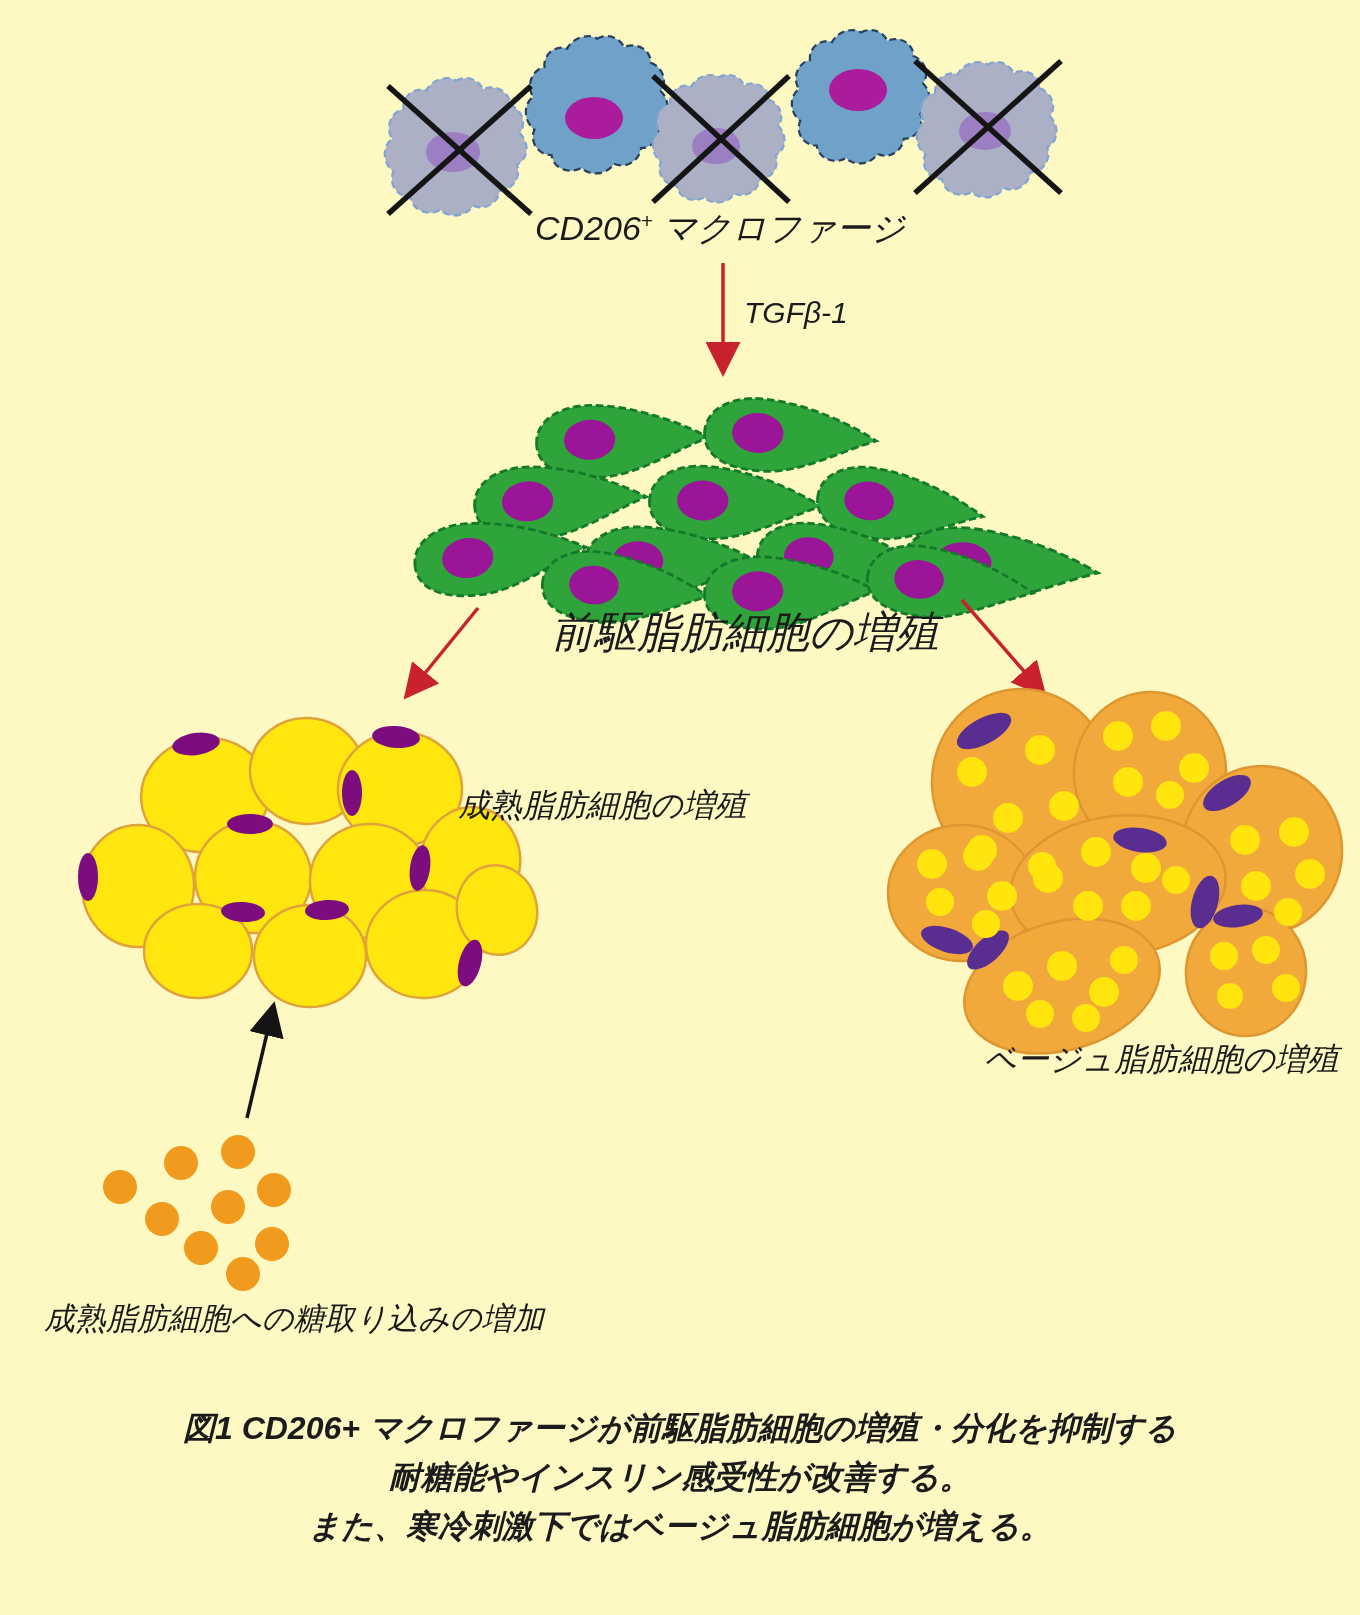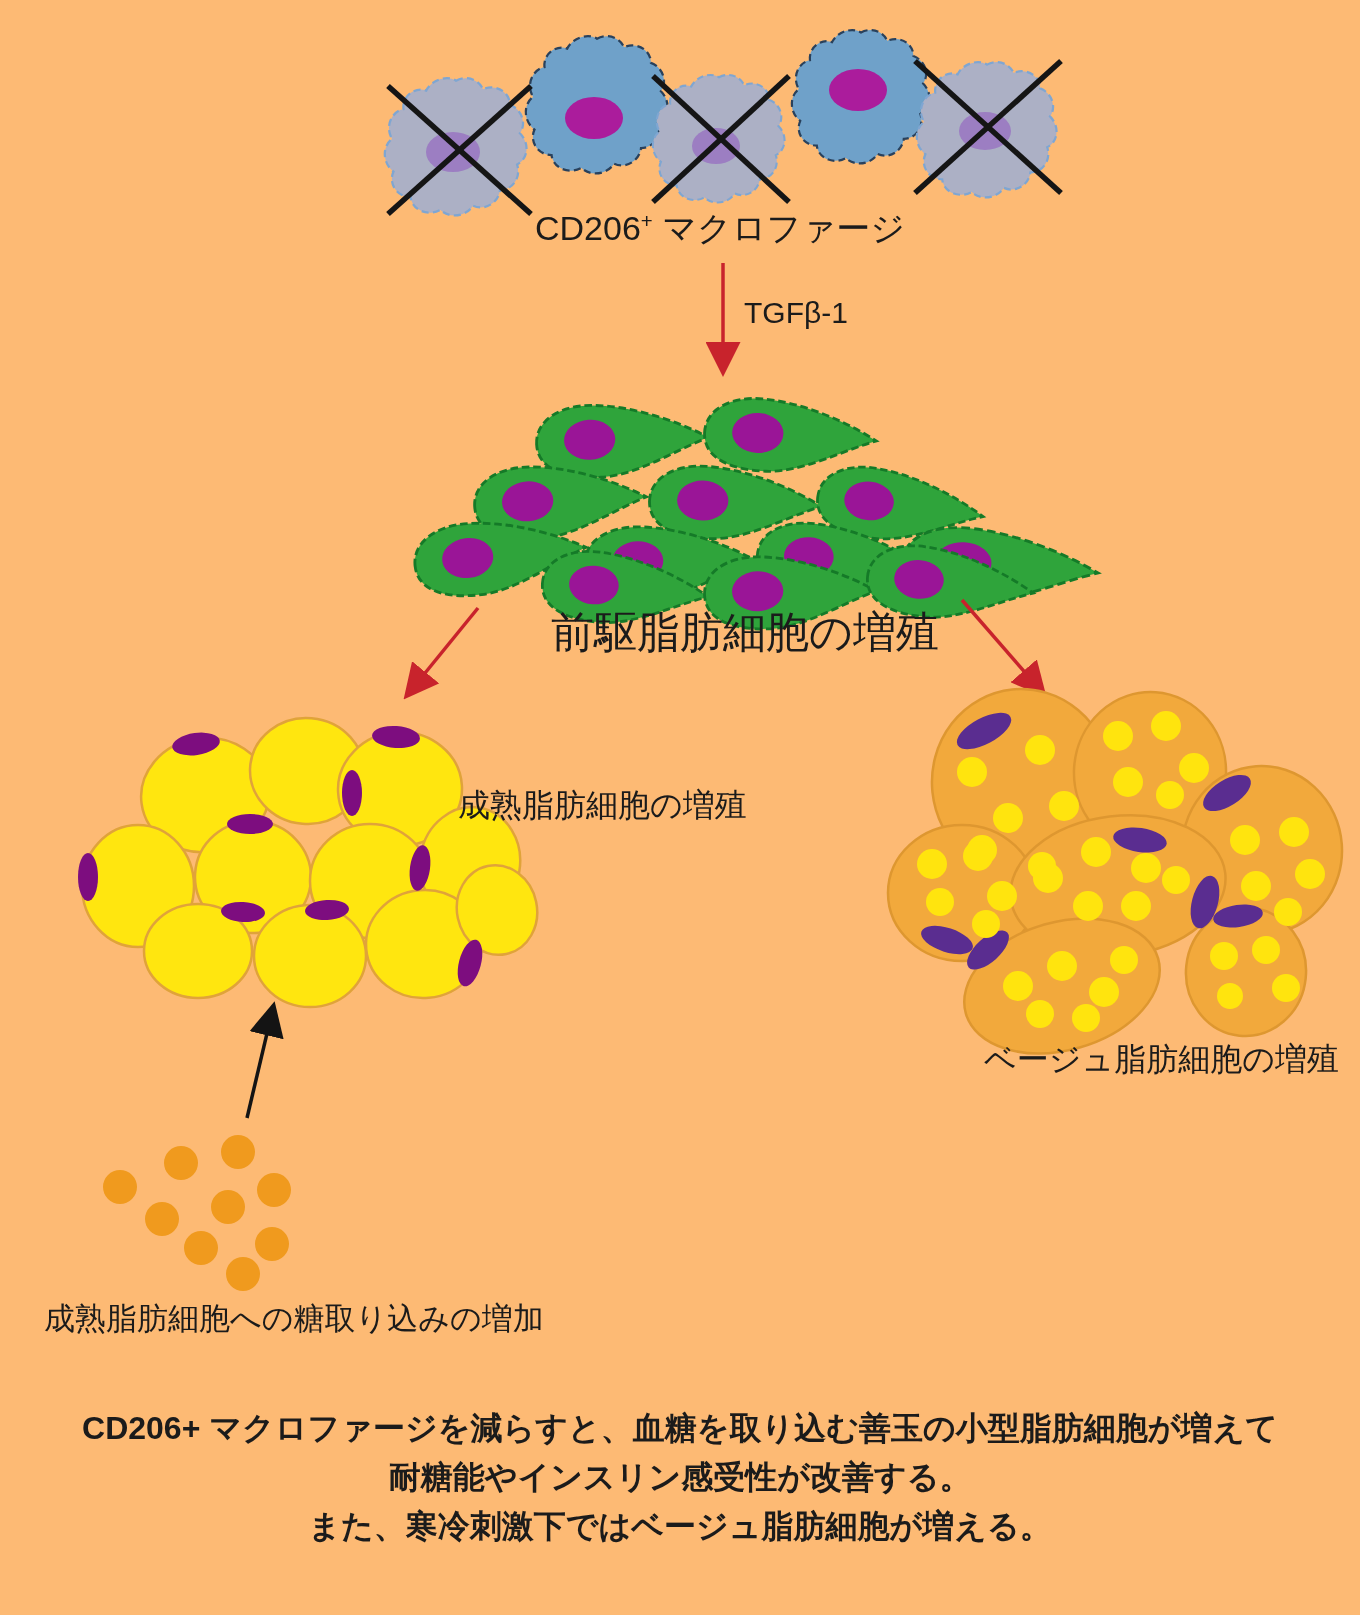--- a/index.html
+++ b/index.html
@@ -1,17 +1,17 @@
 <!DOCTYPE html>
 <html><head>
 <meta charset="utf-8">
 <style>
   html,body{margin:0;padding:0;background:#fff;}
   body{font-family:"Liberation Sans","DejaVu Sans",sans-serif;color:#1b1b1b;}
-  #figure{position:relative;width:1360px;height:1615px;background:#fdba74;overflow:hidden;}
+  #figure{position:relative;width:1360px;height:1615px;background:#fef9c3;overflow:hidden;font-style:italic;}
   #art{position:absolute;left:0;top:0;}
   .lbl{position:absolute;white-space:nowrap;color:#1b1b1b;text-align:right;}
   .lbl sup{font-size:0.6em;}
   #lbl-macrophage{left:420px;top:206px;width:600px;text-align:center;font-size:34px;}
   #lbl-tgf{left:744px;top:296px;font-size:30px;}
   #lbl-pre{left:445px;top:604px;width:600px;text-align:center;font-size:43px;}
   #lbl-mature{left:458px;top:784px;font-size:32px;}
   #lbl-beige{left:984px;top:1038px;font-size:32px;}
   #lbl-glucose{left:8px;top:1298px;font-size:31px;margin-left:36px;}
   #caption{position:absolute;left:0;top:1404px;width:1360px;text-align:center;
@@ -231,18 +231,18 @@
 <div class="lbl" id="lbl-macrophage">
   <span>CD206</span><sup>+</sup><span> マクロファージ</span>
 </div>
 <div class="lbl" id="lbl-tgf">TGFβ-1</div>
 <div class="lbl" id="lbl-pre">前駆脂肪細胞の増殖</div>
 <div class="lbl" id="lbl-mature">成熟脂肪細胞の増殖</div>
 <div class="lbl" id="lbl-beige">ベージュ脂肪細胞の増殖</div>
 <div class="lbl" id="lbl-glucose">成熟脂肪細胞への糖取り込みの増加</div>
 
 <div id="caption">
-  <div>CD206+ マクロファージを減らすと、血糖を取り込む善玉の小型脂肪細胞が増えて</div>
+  <div>図1 CD206+ マクロファージが前駆脂肪細胞の増殖・分化を抑制する</div>
   <div>耐糖能やインスリン感受性が改善する。</div>
   <div>また、寒冷刺激下ではベージュ脂肪細胞が増える。</div>
 </div>
 
 </div>
 
 </body></html>

